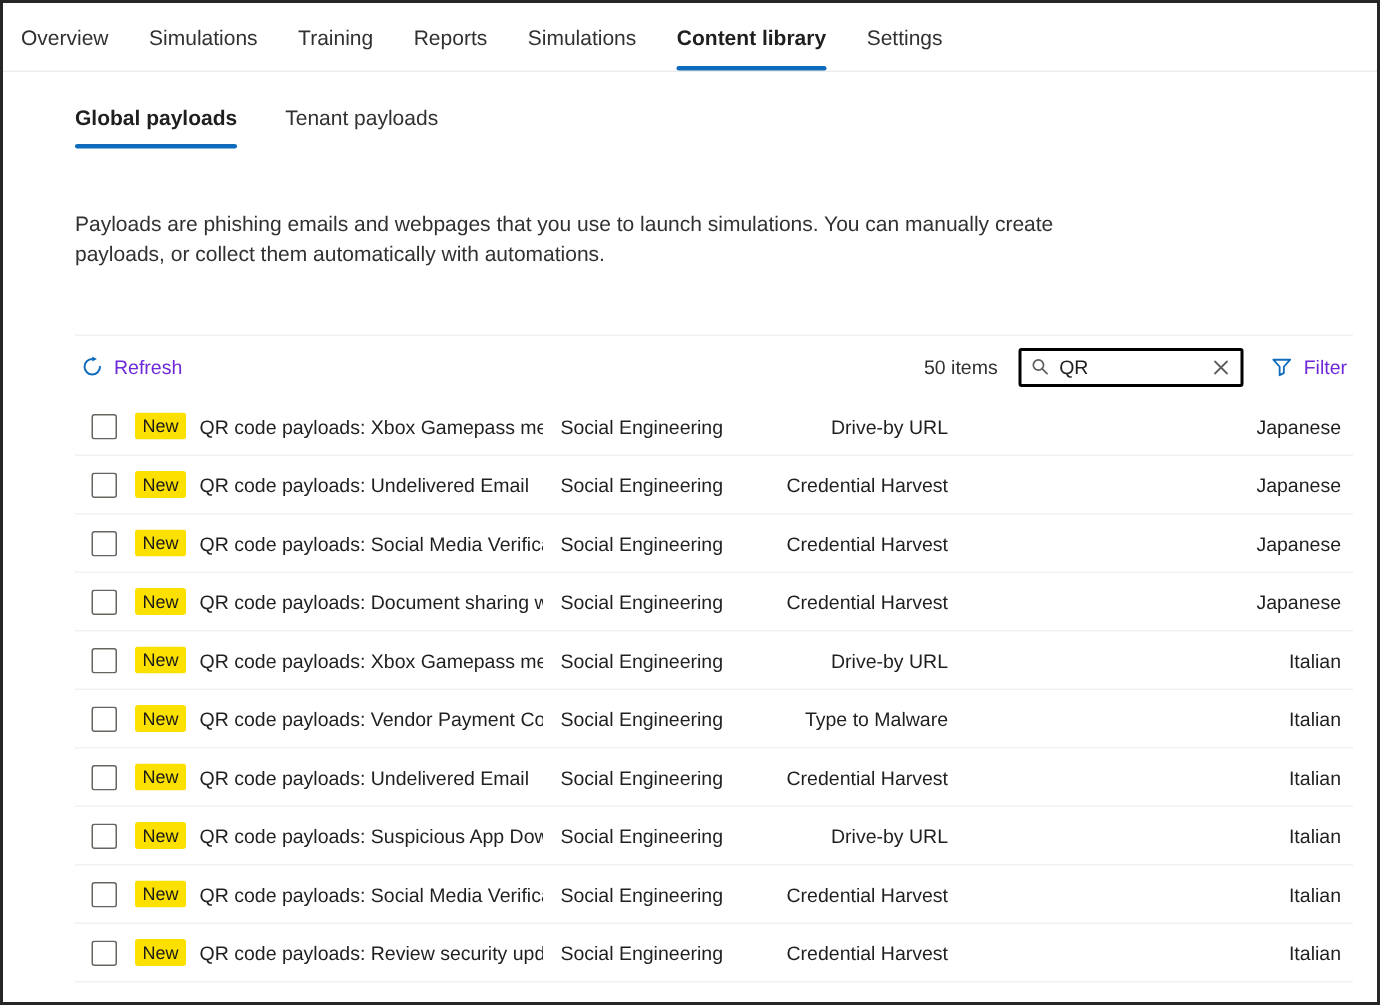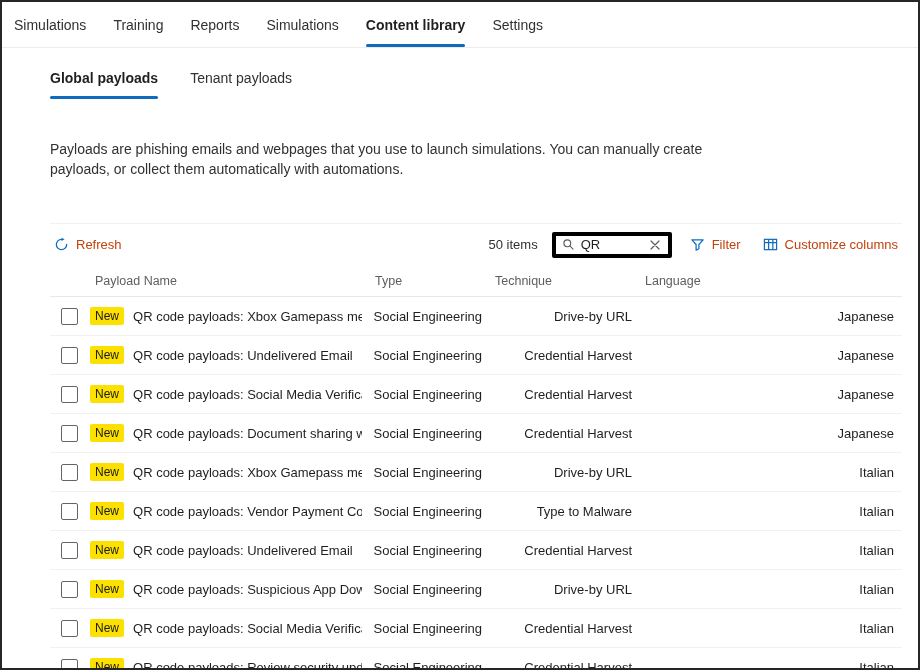--- a/index.html
+++ b/index.html
@@ -25,25 +25,25 @@
   .blur-box { width:72px; height:16px; background:#c4c4c4; border-radius:3px; filter:blur(4px); }
   
   .main { flex:1; min-width:0; padding:18px 16px 0 48px; display:flex; flex-direction:column; }
   .tabs { flex:0 0 33px; height:33px; display:flex; gap:32px; }
   .tab { font-size:14px; color:#323130; position:relative; cursor:pointer; padding-top:4px; white-space:nowrap; }
   .tab.active { font-weight:700; color:#201f1e; }
   .tab.active::after { content:''; position:absolute; left:0; right:0; bottom:0; height:3px; background:var(--accent); border-radius:2px; }
   .description { margin:40px 0 16px; max-width:655px; font-size:14px; line-height:20px; color:#323130; }
   
   .toolbar { margin-top:28px; flex:0 0 42px; height:42px; display:flex; align-items:center; border-top:1px solid #f3f2f1; }
-  .cmd { display:flex; align-items:center; gap:7px; background:none; border:none; padding:4px; font-family:inherit; font-size:13px; color:#c2410c; cursor:pointer; white-space:nowrap; }
+  .cmd { display:flex; align-items:center; gap:7px; background:none; border:none; padding:4px; font-family:inherit; font-size:13px; color:#6d28d9; cursor:pointer; white-space:nowrap; }
   .icon { display:flex; align-items:center; }
   .toolbar-right { margin-left:auto; display:flex; align-items:center; gap:14px; }
   .items-count { font-size:13px; color:#323130; white-space:nowrap; }
-  .search-box { width:120px; height:26px; border:4px solid #000000; border-radius:2px; background:#fff; display:flex; align-items:center; gap:6px; padding:0 6px; }
+  .search-box { width:150px; height:26px; border:2px solid #000000; border-radius:2px; background:#fff; display:flex; align-items:center; gap:6px; padding:0 6px; }
   .search-box input { flex:1; min-width:0; border:none; outline:none; font-family:inherit; font-size:13px; color:#201f1e; padding:0; background:transparent; }
   .clear-btn { cursor:pointer; display:flex; padding:2px; }
   
   .thead, .trow { display:grid; grid-template-columns:40px 280px 120px 150px 1fr; align-items:center; }
   .thead { flex:0 0 32px; height:32px; border-bottom:1px solid #e8e8e8; color:#605e5c; font-size:12.5px; }
   .th { padding-left:5px; white-space:nowrap; }
   .tbody { flex:1; overflow:hidden;text-align:right; }
   .trow { height:39px; border-bottom:1px solid #f1f1f1; font-size:13px; color:#201f1e; cursor:pointer; }
   .cell { white-space:nowrap; overflow:hidden; text-overflow:ellipsis; padding-right:8px; }
   .cell-check { padding-left:11px; }
@@ -51,20 +51,21 @@
   .cell-name { display:flex; align-items:center; gap:9px; min-width:0; }
   .badge { flex:0 0 auto; background:var(--badge); color:#1b1a19; font-size:12px; line-height:16px; padding:1px 5px; border-radius:2px; }
   .name-text { white-space:nowrap; overflow:hidden; }
 </style>
 </head>
 <body>
 
 <div class="app" style="--accent: #0f6cbd; --badge: #fce100;">
 
   <nav class="top-nav">
+      <div class="nav-item">Overview</div>
       <div class="nav-item">Simulations</div>
       <div class="nav-item">Training</div>
       <div class="nav-item">Reports</div>
       <div class="nav-item">Simulations</div>
       <div class="nav-item active">Content library</div>
       <div class="nav-item">Settings</div>
     </nav>
 
   <div class="body-row">
 
@@ -109,41 +110,23 @@
 
           <button class="cmd">
             <span class="icon">
               <svg width="15" height="15" viewBox="0 0 16 16">
                   <path d="M2 3 H14 L9.5 8 V12.5 L6.5 14 V8 Z" fill="none" stroke="#0f6cbd" stroke-width="1.3" stroke-linejoin="round"></path>
                 </svg>
             </span>
             <span>Filter</span>
           </button>
 
-          <button class="cmd">
-            <span class="icon">
-              <svg width="15" height="15" viewBox="0 0 16 16">
-                  <rect x="1.5" y="2.5" width="13" height="11" fill="none" stroke="#0f6cbd" stroke-width="1.3"></rect>
-                  <line x1="6" y1="2.5" x2="6" y2="13.5" stroke="#0f6cbd" stroke-width="1.3"></line>
-                  <line x1="10.5" y1="2.5" x2="10.5" y2="13.5" stroke="#0f6cbd" stroke-width="1.3"></line>
-                  <line x1="1.5" y1="6" x2="14.5" y2="6" stroke="#0f6cbd" stroke-width="1.3"></line>
-                </svg>
-            </span>
-            <span>Customize columns</span>
-          </button>
         </div>
       </div>
 
-      <div class="thead">
-          <div class="th cell-check"></div>
-          <div class="th">Payload Name</div>
-          <div class="th">Type</div>
-          <div class="th">Technique</div>
-          <div class="th">Language</div>
-        </div>
       <div class="tbody">
           <div class="trow">
             <div class="cell cell-check">
               <div class="checkbox"></div>
             </div>
             <div class="cell cell-name">
               <span class="badge">New</span>
               <span class="name-text">QR code payloads: Xbox Gamepass member…</span>
             </div>
             <div class="cell">Social Engineering</div>

